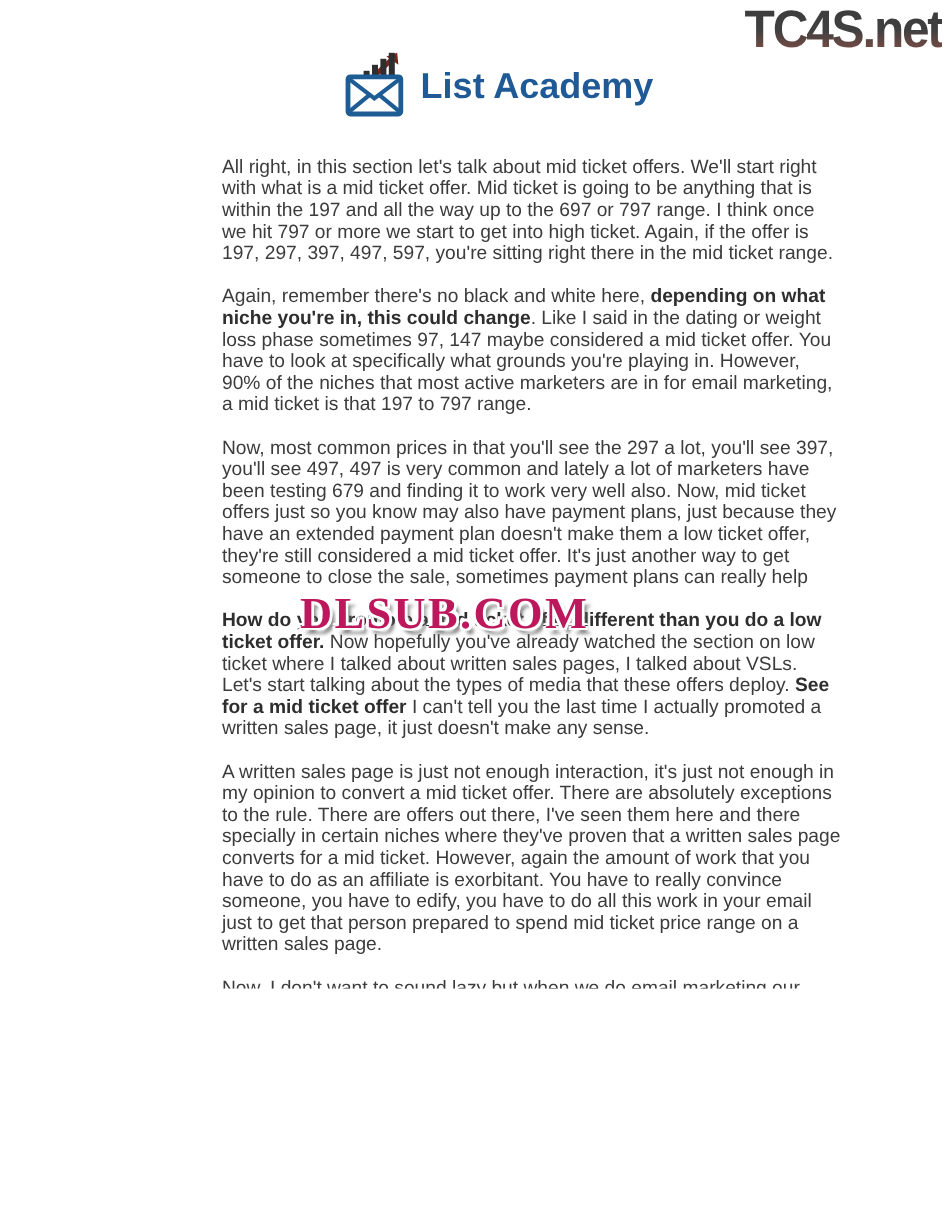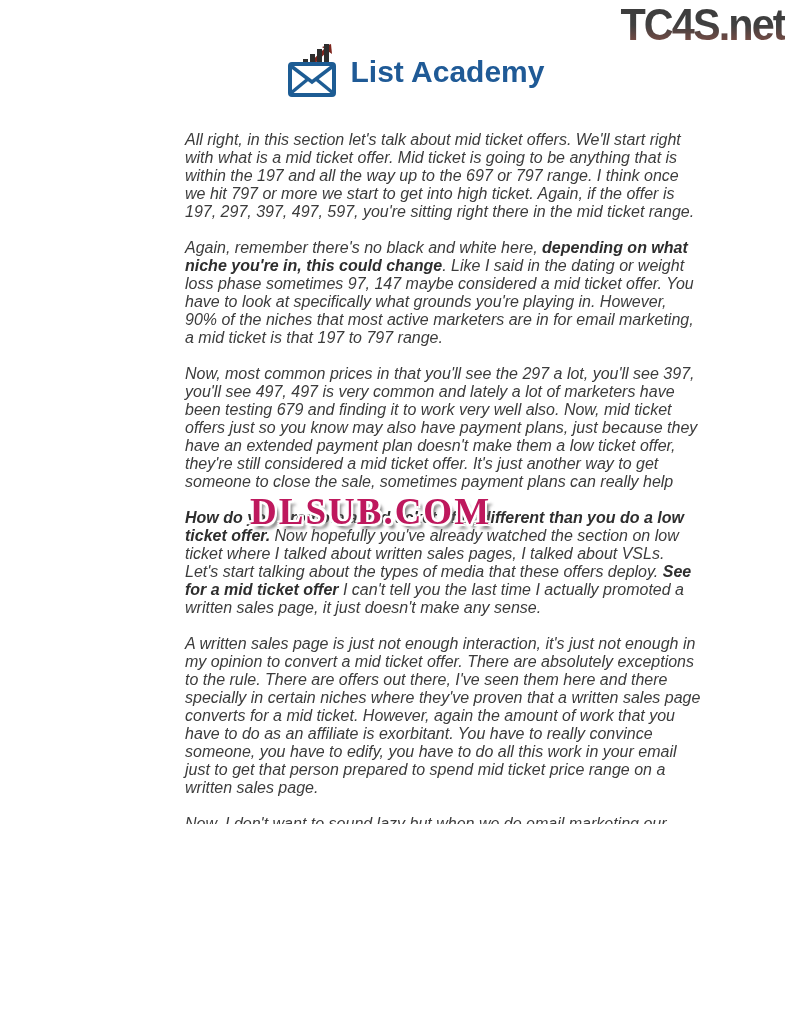--- a/index.html
+++ b/index.html
@@ -29,21 +29,21 @@
   }
   
   .transcript{
     position:absolute;top:131px;left:93px;width:608px;
     display:flex;align-items:flex-end;
     color:#3c3c3c;
     font-size:16px;line-height:18px;
   }
   .speaker{width:92px;flex:0 0 92px;}
   .paragraphs{width:516px;flex:0 0 516px;}
-  .para{margin:0 0 18px 0;font-style:italic;}
+  .para{margin:0 0 18px 0;}
   .para:last-child{margin-bottom:0;}
   .para .b{font-weight:700;color:#2e2e2e;}
   
   .dlsub{
     position:absolute;left:250px;top:490px;
     font-family:Liberation Serif, serif;
     font-size:37px;font-weight:900;letter-spacing:2px;
     color:#be185d;
     text-shadow:
       -2px -2px 0 #fff, 2px -2px 0 #fff, -2px 2px 0 #fff, 2px 2px 0 #fff,

